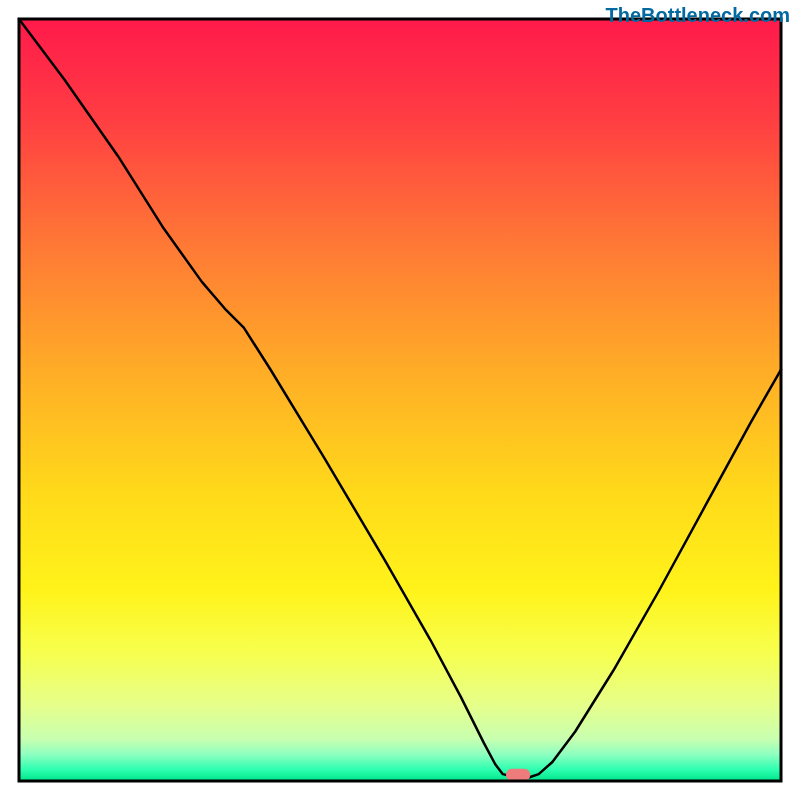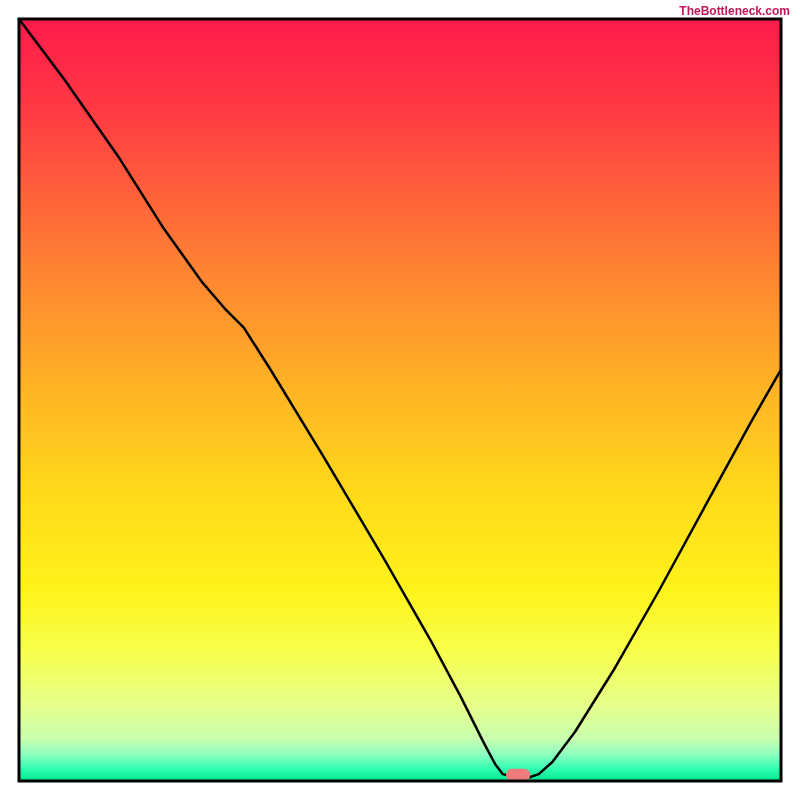--- a/index.html
+++ b/index.html
@@ -1,17 +1,17 @@
 <!DOCTYPE html>
 <html><head>
 <meta charset="utf-8">
 <style>
   html,body{margin:0;padding:0;width:800px;height:800px;overflow:hidden;background:#fff;font-family:Arial,Helvetica,sans-serif}
   .wrap{position:relative;width:800px;height:800px}
-  .watermark{position:absolute;top:4px;right:10px;font-size:12px;font-weight:bold;color:#be185d}
+  .watermark{position:absolute;top:4px;right:10px;font-size:20px;font-weight:bold;color:#0369a1}
   svg{display:block}
 </style>
 </head>
 <body>
 <div class="wrap">
   <div class="watermark">TheBottleneck.com</div>
   <svg id="chart-svg" width="800" height="800">
       <defs>
         <linearGradient id="bg-grad" x1="0" y1="0" x2="0" y2="1">
           <stop offset="0%" stop-color="#ff1a4b"></stop>

